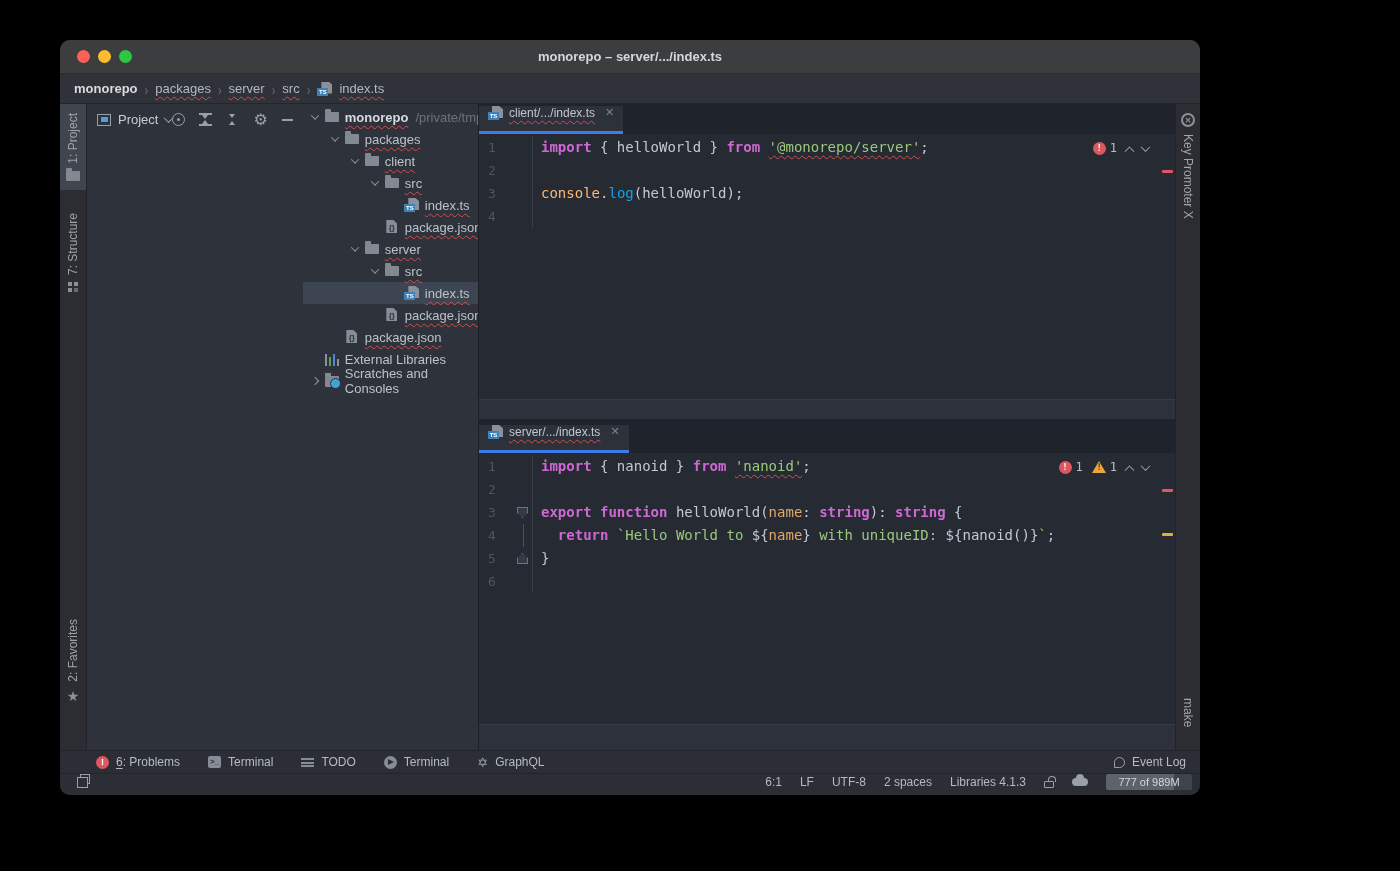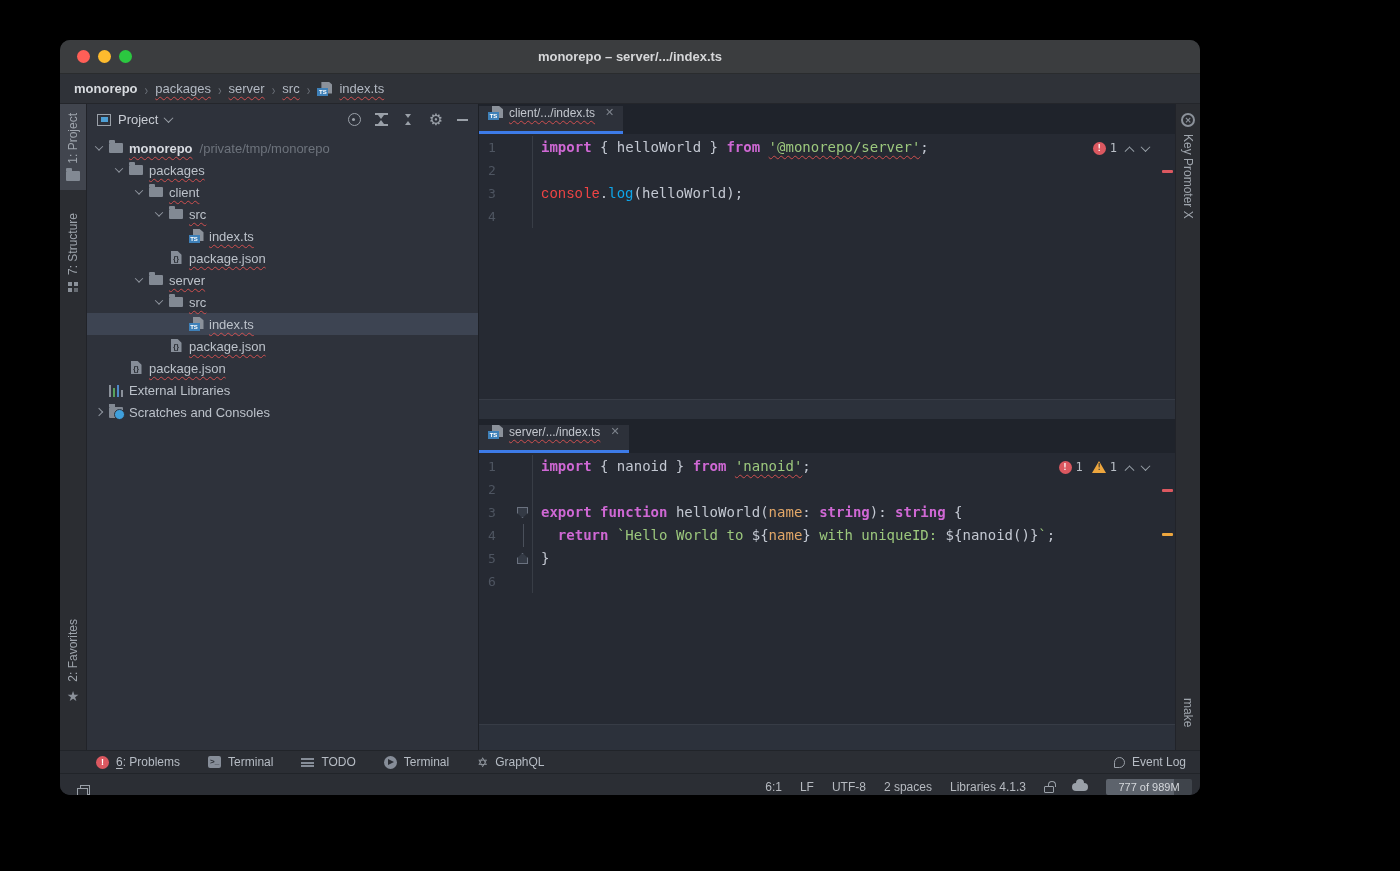--- a/index.html
+++ b/index.html
@@ -55,21 +55,21 @@
   .vr { writing-mode:vertical-rl; }
 
   .ic-folder { width:14px; height:10px; background:#828993; border-radius:1px; position:relative; flex:none; }
   .ic-folder::before { content:""; position:absolute; top:-3px; left:0; width:6px; height:3px; background:#828993; border-radius:1px 1px 0 0; }
   .ic-structure { width:11px; height:11px; position:relative; }
   .ic-structure::before { content:""; position:absolute; width:4px; height:4px; background:#8b919a; box-shadow:6px 0 0 #8b919a, 0 6px 0 #8b919a, 6px 6px 0 #666b72; }
   .ic-star { color:#8b919a; font-size:14px; line-height:1; }
   .ic-kpx { width:14px; height:14px; border:2px solid #8b919a; border-radius:50%; color:#8b919a; font-size:8px; display:flex; align-items:center; justify-content:center; font-weight:bold; }
 
   
-  .project { width:392px; background:#2e323b; flex:none; display:flex; flex-direction:column; border-right:1px solid #1d2026; }
+  .project { width:392px; background:#2e323b; flex:none; display:flex; flex-direction:row; border-right:1px solid #1d2026; }
   .proj-head { height:31px; display:flex; align-items:center; padding:0 10px 0 10px; flex:none; }
   .proj-sel { display:flex; align-items:center; gap:7px; color:#c9cdd4; font-size:13px; }
   .ic-projview { width:14px; height:12px; border:1.5px solid #9aa0a8; display:flex; align-items:center; justify-content:center; }
   .ic-projview::before { content:""; width:7px; height:5px; background:#4e9fd4; }
   .chev-dn { width:7px; height:7px; border-right:1.5px solid #9aa0a8; border-bottom:1.5px solid #9aa0a8; transform:rotate(45deg) translate(-1px,-1px); }
   .proj-actions { margin-left:auto; display:flex; align-items:center; gap:14px; }
   .ic-target { width:13px; height:13px; border:1.5px solid #9aa0a8; border-radius:50%; position:relative; }
   .ic-target::before { content:""; position:absolute; left:3.5px; top:3.5px; width:3px; height:3px; border-radius:50%; background:#9aa0a8; }
   .ic-expand, .ic-collapse { width:13px; height:13px; position:relative; border-top:2px solid #9aa0a8; border-bottom:2px solid #9aa0a8; }
   .ic-expand::before { content:""; position:absolute; left:3px; top:0; width:0; height:0; border-top:4px solid #9aa0a8; border-left:3.5px solid transparent; border-right:3.5px solid transparent; }
@@ -131,21 +131,21 @@
   .fold { width:11px; height:11px; background:#343a45; border:1px solid #6b7280; z-index:1; }
   .fold.open { clip-path:polygon(0 0,100% 0,100% 55%,50% 100%,0 55%); }
   .fold.close { clip-path:polygon(0 45%,50% 0,100% 45%,100% 100%,0 100%); }
   .fold-guide::before { content:""; position:absolute; left:50%; top:0; bottom:0; width:1px; background:#4a505b; }
   .ct { padding-left:8px; }
   .tk-kw { color:#cf68d4; font-weight:bold; }
   .tk-d  { color:#c3c8d2; }
   .tk-st { color:#9cc87d; }
   .tk-se { color:#9cc87d; text-decoration:underline wavy #cf4f4f; text-decoration-thickness:1px; text-underline-offset:3px; text-decoration-skip-ink:none; }
   .tk-pa { color:#e2a768; }
-  .tk-pr { color:#ef4444;font-family:Liberation Mono, monospace; }
+  .tk-pr { color:#fdba74; }
   .tk-mt { color:#0ea5e9; }
 
   .badges { position:absolute; top:7px; right:26px; display:flex; align-items:center; gap:9px; }
   .badge { display:flex; align-items:center; gap:4px; color:#b9bec6; font-size:12px; }
   .ic-err { width:13px; height:13px; border-radius:50%; background:#db5860; color:#fff; font-size:9px;
     font-weight:bold; display:flex; align-items:center; justify-content:center; }
   .ic-warn { width:0; height:0; border-left:7px solid transparent; border-right:7px solid transparent;
     border-bottom:12px solid #eda63e; position:relative; }
   .ic-warn::after { content:"!"; position:absolute; left:-2px; top:2px; color:#2b2e34; font-size:8px; font-weight:bold; }
   .chev-up-s, .chev-dn-s { width:7px; height:7px; border-right:1.5px solid #98a0a8; border-bottom:1.5px solid #98a0a8; }
@@ -165,21 +165,21 @@
   .ic-problems { width:13px; height:13px; border-radius:50%; background:#db5860; color:#fff; font-size:9px; font-weight:bold; display:flex; align-items:center; justify-content:center; }
   .ic-terminal { width:13px; height:12px; background:#868d98; border-radius:2px; color:#2b2e34; font-size:8px; font-weight:bold; line-height:12px; text-align:center; }
   .ic-todo { width:13px; height:9px; border-top:2px solid #868d98; border-bottom:2px solid #868d98; position:relative; }
   .ic-todo::after { content:""; position:absolute; left:0; top:2.5px; width:13px; height:2px; background:#868d98; }
   .ic-services { width:13px; height:13px; border-radius:50%; background:#868d98; display:flex; align-items:center; justify-content:center; }
   .ic-services::before { content:""; width:0; height:0; border-left:6px solid #2b2e34; border-top:3.5px solid transparent; border-bottom:3.5px solid transparent; margin-left:1px; }
   .ic-graphql { color:#9aa0a8; font-size:13px; line-height:1; }
   .eventlog { margin-left:auto; display:flex; align-items:center; gap:7px; }
   .ic-balloon { width:11px; height:11px; border:1.5px solid #9aa0a8; border-radius:50% 50% 50% 0; }
 
-  .statusbar { height:22px; background:#2b2e34; border-top:1px solid #212429; display:flex; align-items:flex-end;
+  .statusbar { height:22px; background:#2b2e34; border-top:1px solid #212429; display:flex; align-items:flex-start;
     padding:0 8px 0 20px; flex:none; font-size:12px; color:#b6bac0; }
   .ic-twtoggle { width:10px; height:10px; border:1.5px solid #9aa0a8; position:relative; }
   .ic-twtoggle::before { content:""; position:absolute; left:-4px; top:2px; width:9px; height:9px; border:1.5px solid #9aa0a8; background:#2b2e34; }
   .status-right { margin-left:auto; display:flex; align-items:center; gap:18px; }
   .ic-lock { width:10px; height:7px; border:1.5px solid #9aa0a8; border-radius:1px; position:relative; margin-top:5px; }
   .ic-lock::before { content:""; position:absolute; left:3px; top:-6px; width:6px; height:5px; border:1.5px solid #9aa0a8; border-bottom:none; border-radius:4px 4px 0 0; }
   .ic-cloud { width:16px; height:8px; background:#9aa0a8; border-radius:8px; position:relative; }
   .ic-cloud::before { content:""; position:absolute; left:4px; top:-4px; width:8px; height:8px; border-radius:50%; background:#9aa0a8; }
   .memwidget { width:86px; height:16px; border-radius:2px; overflow:hidden; font-size:11px; color:#d5d8dc;
     text-align:center; line-height:16px; background:linear-gradient(to right, #5d636c 79%, #3f444b 79%); }

